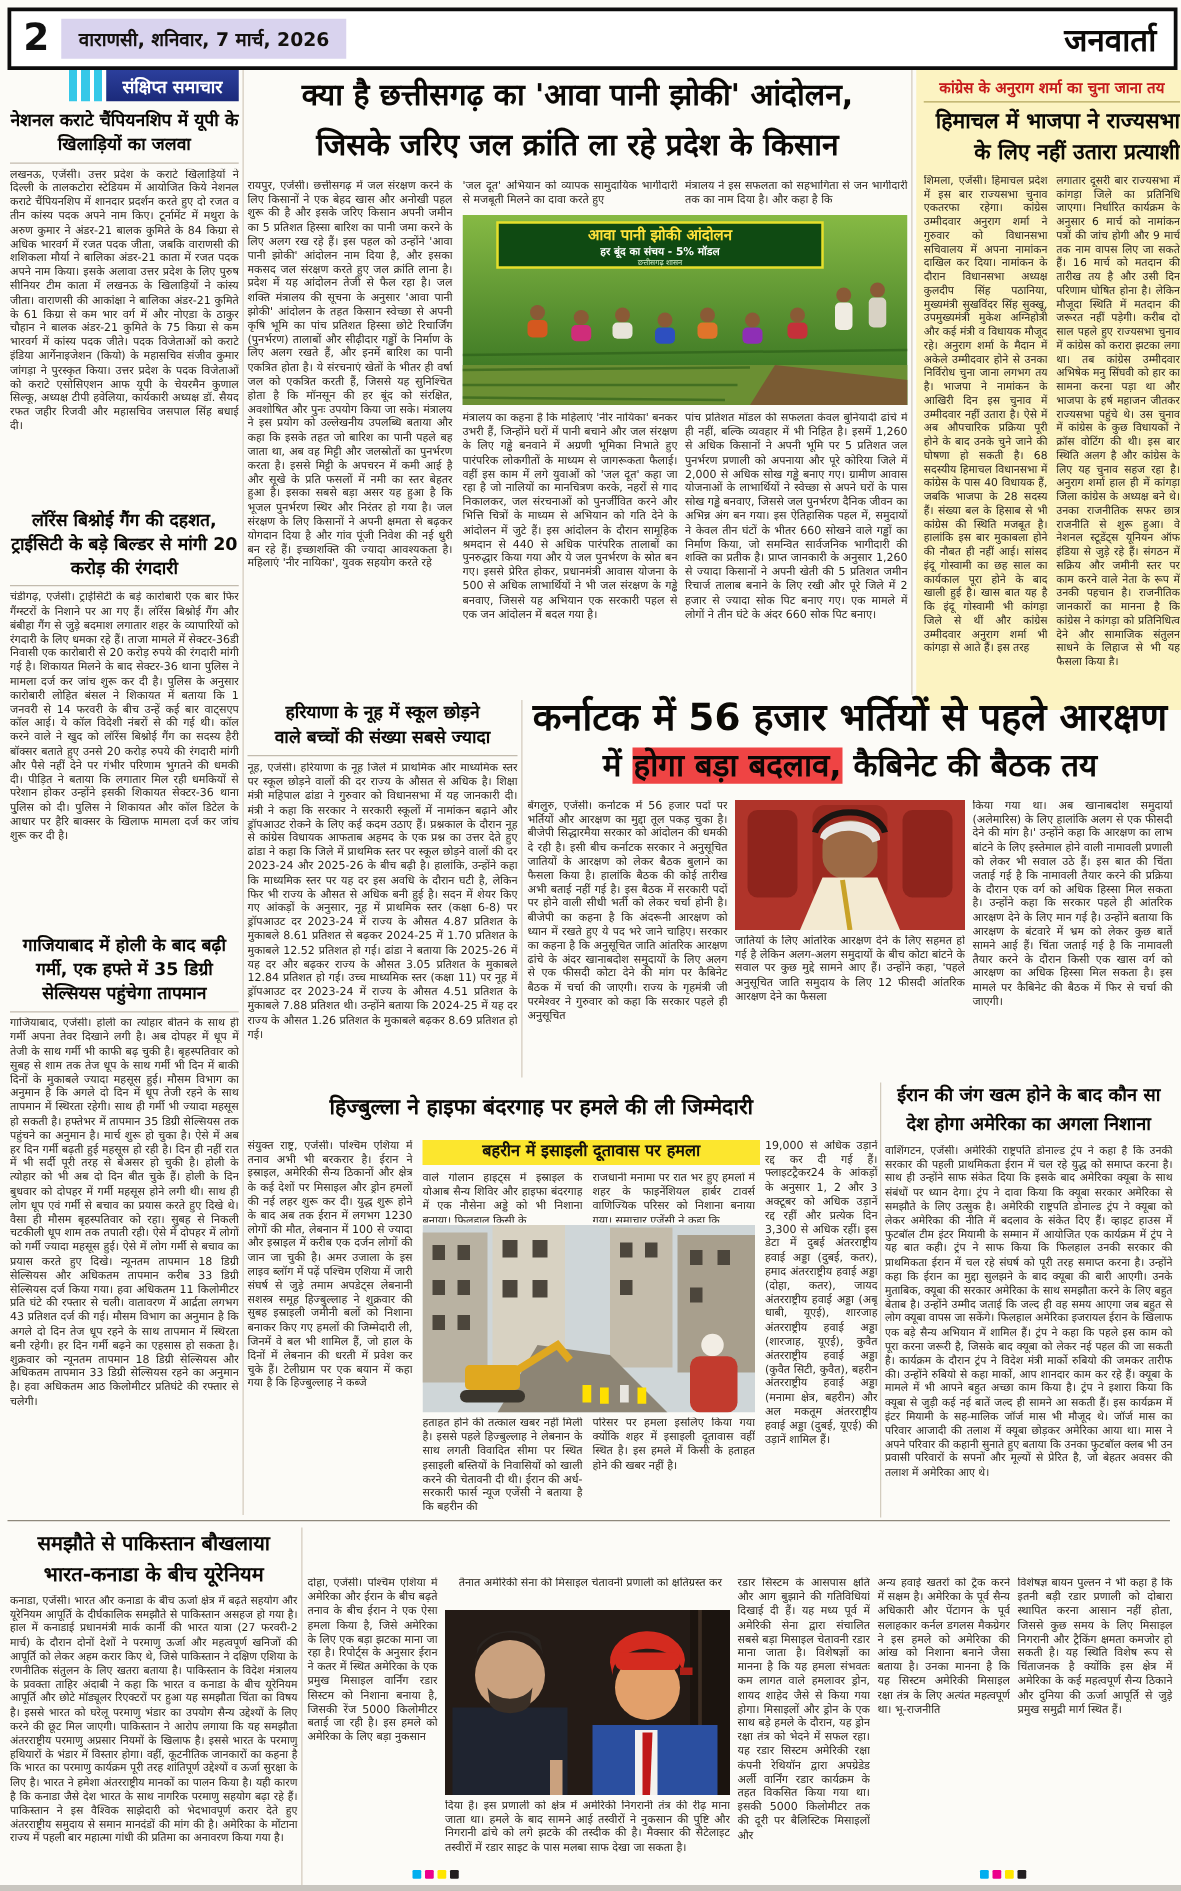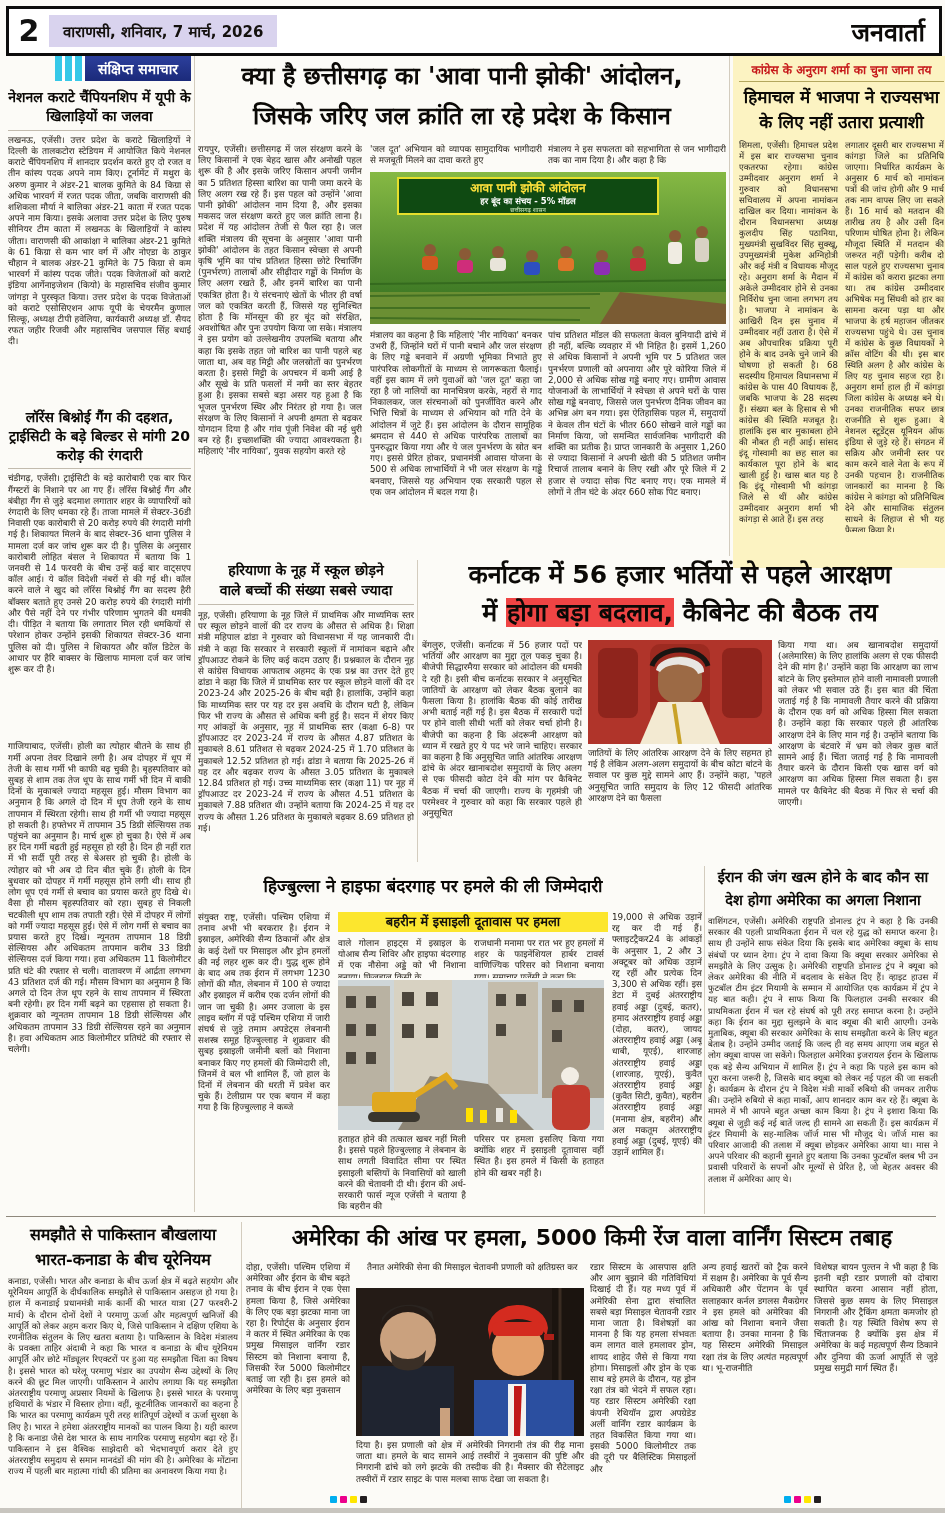--- a/index.html
+++ b/index.html
@@ -18,21 +18,21 @@
   .vrule{border-left:1px solid #d3ccbe;width:0;}
   .hrule{border-top:1px solid #8e887c;height:0;}
   
   #briefs .bhead{display:flex;height:25px;margin-bottom:4px;padding-left:47px;}
   #briefs .cyanblk{width:30px;background:repeating-linear-gradient(90deg,#35c8e8 0 7px,#ffffff 7px 10px);}
   #briefs .bluebar{flex:1;background:linear-gradient(180deg,#2c3f9c,#1b2a7a);color:#fff;font-weight:700;font-size:14px;display:flex;align-items:center;justify-content:center;}
   .brief-hl{font-size:14px;font-weight:700;text-align:center;line-height:1.35;color:#0b0906;margin:7px 0 4px 0;padding-bottom:4px;border-bottom:1px solid #c2bbae;}
   
   #himachal{background:#fcf3c2;padding:5px 6px;}
   #himachal .kicker{color:#c61a1b;font-weight:700;font-size:12px;text-align:center;white-space:nowrap;overflow:hidden;border-bottom:1px solid #b3a75e;padding-bottom:3px;margin-bottom:3px;}
-  #himachal .hl{font-size:17px;line-height:1.45;}
+  #himachal .hl{font-size:17px;line-height:1.45;text-align:right;}
   #himachal .cols{display:flex;gap:7px;margin-top:5px;}
   #himachal .col{flex:1;font-size:8.6px;line-height:11px;text-align:justify;overflow:hidden;height:392px;color:#2a251d;}
   .yellowhl{background:#ef4444;padding:0 1px;}
   .subhead-yellow{background:#fce62e;font-weight:700;font-size:13px;text-align:center;white-space:nowrap;overflow:hidden;color:#14110c;}
   svg text{font-family:"DejaVu Sans",sans-serif;}
   .regmarks{display:flex;gap:3px;}
   .regmarks span{width:7px;height:7px;border-radius:1px;display:block;}
 </style>
 </head>
 <body>
@@ -52,20 +52,21 @@
     </div>
     <div>
       <div class="brief-hl">नेशनल कराटे चैंपियनशिप में यूपी के खिलाड़ियों का जलवा</div>
       <div class="bodytxt" style="height:266px;">लखनऊ, एजेंसी। उत्तर प्रदेश के कराटे खिलाड़ियों ने दिल्ली के तालकटोरा स्टेडियम में आयोजित किये नेशनल कराटे चैंपियनशिप में शानदार प्रदर्शन करते हुए दो रजत व तीन कांस्य पदक अपने नाम किए। टूर्नामेंट में मथुरा के अरुण कुमार ने अंडर-21 बालक कुमिते के 84 किग्रा से अधिक भारवर्ग में रजत पदक जीता, जबकि वाराणसी की शशिकला मौर्या ने बालिका अंडर-21 काता में रजत पदक अपने नाम किया। इसके अलावा उत्तर प्रदेश के लिए पुरुष सीनियर टीम काता में लखनऊ के खिलाड़ियों ने कांस्य जीता। वाराणसी की आकांक्षा ने बालिका अंडर-21 कुमिते के 61 किग्रा से कम भार वर्ग में और नोएडा के ठाकुर चौहान ने बालक अंडर-21 कुमिते के 75 किग्रा से कम भारवर्ग में कांस्य पदक जीते। पदक विजेताओं को कराटे इंडिया आर्गेनाइजेशन (कियो) के महासचिव संजीव कुमार जांगड़ा ने पुरस्कृत किया। उत्तर प्रदेश के पदक विजेताओं को कराटे एसोसिएशन आफ यूपी के चेयरमैन कुणाल सिल्कू, अध्यक्ष टीपी हवेलिया, कार्यकारी अध्यक्ष डॉ. सैयद रफत जहीर रिजवी और महासचिव जसपाल सिंह बधाई दी।</div>
     </div>
     <div>
       <div class="brief-hl">लॉरेंस बिश्नोई गैंग की दहशत, ट्राईसिटी के बड़े बिल्डर से मांगी 20 करोड़ की रंगदारी</div>
       <div class="bodytxt" style="height:268px;">चंडीगढ़, एजेंसी। ट्राईसिटी के बड़े कारोबारी एक बार फिर गैंग्स्टरों के निशाने पर आ गए हैं। लॉरेंस बिश्नोई गैंग और बंबीहा गैंग से जुड़े बदमाश लगातार शहर के व्यापारियों को रंगदारी के लिए धमका रहे हैं। ताजा मामले में सेक्टर-36डी निवासी एक कारोबारी से 20 करोड़ रुपये की रंगदारी मांगी गई है। शिकायत मिलने के बाद सेक्टर-36 थाना पुलिस ने मामला दर्ज कर जांच शुरू कर दी है। पुलिस के अनुसार कारोबारी लोहित बंसल ने शिकायत में बताया कि 1 जनवरी से 14 फरवरी के बीच उन्हें कई बार वाट्सएप कॉल आई। ये कॉल विदेशी नंबरों से की गई थी। कॉल करने वाले ने खुद को लॉरेंस बिश्नोई गैंग का सदस्य हैरी बॉक्सर बताते हुए उनसे 20 करोड़ रुपये की रंगदारी मांगी और पैसे नहीं देने पर गंभीर परिणाम भुगतने की धमकी दी। पीड़ित ने बताया कि लगातार मिल रही धमकियों से परेशान होकर उन्होंने इसकी शिकायत सेक्टर-36 थाना पु्लिस को दी। पुलिस ने शिकायत और कॉल डिटेल के आधार पर हैरि बाक्सर के खिलाफ मामला दर्ज कर जांच शुरू कर दी है।</div>
     </div>
     <div>
+      <div class="brief-hl">गाजियाबाद में होली के बाद बढ़ी गर्मी, एक हफ्ते में 35 डिग्री सेल्सियस पहुंचेगा तापमान</div>
       <div class="bodytxt" style="height:406px;">गाजियाबाद, एजेंसी। होली का त्योहार बीतने के साथ ही गर्मी अपना तेवर दिखाने लगी है। अब दोपहर में धूप में तेजी के साथ गर्मी भी काफी बढ़ चुकी है। बृहस्पतिवार को सुबह से शाम तक तेज धूप के साथ गर्मी भी दिन में बाकी दिनों के मुकाबले ज्यादा महसूस हुई। मौसम विभाग का अनुमान है कि अगले दो दिन में धूप तेजी रहने के साथ तापमान में स्थिरता रहेगी। साथ ही गर्मी भी ज्यादा महसूस हो सकती है। हफ्तेभर में तापमान 35 डिग्री सेल्सियस तक पहुंचने का अनुमान है। मार्च शुरू हो चुका है। ऐसे में अब हर दिन गर्मी बढ़ती हुई महसूस हो रही है। दिन ही नहीं रात में भी सर्दी पूरी तरह से बेअसर हो चुकी है। होली के त्योहार को भी अब दो दिन बीत चुके हैं। होली के दिन बुधवार को दोपहर में गर्मी महसूस होने लगी थी। साथ ही लोग धूप एवं गर्मी से बचाव का प्रयास करते हुए दिखे थे। वैसा ही मौसम बृहस्पतिवार को रहा। सुबह से निकली चटकीली धूप शाम तक तपाती रही। ऐसे में दोपहर में लोगों को गर्मी ज्यादा महसूस हुई। ऐसे में लोग गर्मी से बचाव का प्रयास करते हुए दिखे। न्यूनतम तापमान 18 डिग्री सेल्सियस और अधिकतम तापमान करीब 33 डिग्री सेल्सियस दर्ज किया गया। हवा अधिकतम 11 किलोमीटर प्रति घंटे की रफ्तार से चली। वातावरण में आर्द्रता लगभग 43 प्रतिशत दर्ज की गई। मौसम विभाग का अनुमान है कि अगले दो दिन तेज धूप रहने के साथ तापमान में स्थिरता बनी रहेगी। हर दिन गर्मी बढ़ने का एहसास हो सकता है। शुक्रवार को न्यूनतम तापमान 18 डिग्री सेल्सियस और अधिकतम तापमान 33 डिग्री सेल्सियस रहने का अनुमान है। हवा अधिकतम आठ किलोमीटर प्रतिघंटे की रफ्तार से चलेगी।</div>
     </div>
   </div>
   <div class="abs vrule" style="left:194px;top:56px;height:1156px;"></div>
 
   <div class="abs" style="left:198px;top:56px;width:528px;height:500px;">
     <div class="hl" style="font-size:24px;line-height:40px;">क्या है छत्तीसगढ़ का 'आवा पानी झोकी' आंदोलन,</div>
     <div class="hl" style="font-size:24px;line-height:40px;">जिसके जरिए जल क्रांति ला रहे प्रदेश के किसान</div>
     <div class="abs bodytxt" style="left:0;top:88px;width:164px;height:412px;">रायपुर, एजेंसी। छत्तीसगढ़ में जल संरक्षण करने के लिए किसानों ने एक बेहद खास और अनोखी पहल शुरू की है और इसके जरिए किसान अपनी जमीन का 5 प्रतिशत हिस्सा बारिश का पानी जमा करने के लिए अलग रख रहे हैं। इस पहल को उन्होंने 'आवा पानी झोकी' आंदोलन नाम दिया है, और इसका मकसद जल संरक्षण करते हुए जल क्रांति लाना है। प्रदेश में यह आंदोलन तेजी से फैल रहा है। जल शक्ति मंत्रालय की सूचना के अनुसार 'आवा पानी झोकी' आंदोलन के तहत किसान स्वेच्छा से अपनी कृषि भूमि का पांच प्रतिशत हिस्सा छोटे रिचार्जिंग (पुनर्भरण) तालाबों और सीढ़ीदार गड्ढों के निर्माण के लिए अलग रखते हैं, और इनमें बारिश का पानी एकत्रित होता है। ये संरचनाएं खेतों के भीतर ही वर्षा जल को एकत्रित करती हैं, जिससे यह सुनिश्चित होता है कि मॉनसून की हर बूंद को संरक्षित, अवशोषित और पुनः उपयोग किया जा सके। मंत्रालय ने इस प्रयोग को उल्लेखनीय उपलब्धि बताया और कहा कि इसके तहत जो बारिश का पानी पहले बह जाता था, अब वह मिट्टी और जलस्रोतों का पुनर्भरण करता है। इससे मिट्टी के अपचरन में कमी आई है और सूखे के प्रति फसलों में नमी का स्तर बेहतर हुआ है। इसका सबसे बड़ा असर यह हुआ है कि भूजल पुनर्भरण स्थिर और निरंतर हो गया है। जल संरक्षण के लिए किसानों ने अपनी क्षमता से बढ़कर योगदान दिया है और गांव पूंजी निवेश की नई धुरी बन रहे हैं। इच्छाशक्ति की ज्यादा आवश्यकता है। महिलाएं 'नीर नायिका', युवक सहयोग करते रहे</div>
     <div class="abs bodytxt" style="left:172px;top:88px;width:172px;height:24px;">'जल दूत' अभियान को व्यापक सामुदायिक भागीदारी से मजबूती मिलने का दावा करते हुए</div>
@@ -128,21 +129,21 @@
   </div>
 
   <div class="abs" style="left:198px;top:560px;width:216px;height:302px;">
     <div class="hl" style="font-size:14px;line-height:20px;">हरियाणा के नूह में स्कूल छोड़ने</div>
     <div class="hl" style="font-size:14px;line-height:20px;border-bottom:1px solid #c2bbae;padding-bottom:4px;">वाले बच्चों की संख्या सबसे ज्यादा</div>
     <div class="bodytxt" style="height:250px;margin-top:5px;">नूह, एजेंसी। हरियाणा के नूह जिले में प्राथमिक और माध्यमिक स्तर पर स्कूल छोड़ने वालों की दर राज्य के औसत से अधिक है। शिक्षा मंत्री महिपाल ढांडा ने गुरुवार को विधानसभा में यह जानकारी दी। मंत्री ने कहा कि सरकार ने सरकारी स्कूलों में नामांकन बढ़ाने और ड्रॉपआउट रोकने के लिए कई कदम उठाए हैं। प्रश्नकाल के दौरान नूह से कांग्रेस विधायक आफताब अहमद के एक प्रश्न का उत्तर देते हुए ढांडा ने कहा कि जिले में प्राथमिक स्तर पर स्कूल छोड़ने वालों की दर 2023-24 और 2025-26 के बीच बढ़ी है। हालांकि, उन्होंने कहा कि माध्यमिक स्तर पर यह दर इस अवधि के दौरान घटी है, लेकिन फिर भी राज्य के औसत से अधिक बनी हुई है। सदन में शेयर किए गए आंकड़ों के अनुसार, नूह में प्राथमिक स्तर (कक्षा 6-8) पर ड्रॉपआउट दर 2023-24 में राज्य के औसत 4.87 प्रतिशत के मुकाबले 8.61 प्रतिशत से बढ़कर 2024-25 में 1.70 प्रतिशत के मुकाबले 12.52 प्रतिशत हो गई। ढांडा ने बताया कि 2025-26 में यह दर और बढ़कर राज्य के औसत 3.05 प्रतिशत के मुकाबले 12.84 प्रतिशत हो गई। उच्च माध्यमिक स्तर (कक्षा 11) पर नूह में ड्रॉपआउट दर 2023-24 में राज्य के औसत 4.51 प्रतिशत के मुकाबले 7.88 प्रतिशत थी। उन्होंने बताया कि 2024-25 में यह दर राज्य के औसत 1.26 प्रतिशत के मुकाबले बढ़कर 8.69 प्रतिशत हो गई।</div>
   </div>
   <div class="abs vrule" style="left:417px;top:560px;height:302px;"></div>
 
   <div class="abs" style="left:422px;top:556px;width:516px;height:306px;">
-    <div class="hl" style="font-size:25px;line-height:38px;">कर्नाटक में 56 हजार भर्तियों से पहले आरक्षण</div>
+    <div class="hl" style="font-size:30px;line-height:38px;">कर्नाटक में 56 हजार भर्तियों से पहले आरक्षण</div>
     <div class="hl" style="font-size:25px;line-height:38px;"><span>में </span><span class="yellowhl">होगा बड़ा बदलाव,</span><span> कैबिनेट की बैठक तय</span></div>
     <div class="abs bodytxt" style="left:0;top:84px;width:160px;height:222px;">बेंगलुरु, एजेंसी। कर्नाटक में 56 हजार पदों पर भर्तियों और आरक्षण का मुद्दा तूल पकड़ चुका है। बीजेपी सिद्धारमैया सरकार को आंदोलन की धमकी दे रही है। इसी बीच कर्नाटक सरकार ने अनुसूचित जातियों के आरक्षण को लेकर बैठक बुलाने का फैसला किया है। हालांकि बैठक की कोई तारीख अभी बताई नहीं गई है। इस बैठक में सरकारी पदों पर होने वाली सीधी भर्ती को लेकर चर्चा होनी है। बीजेपी का कहना है कि अंदरूनी आरक्षण को ध्यान में रखते हुए ये पद भरे जाने चाहिए। सरकार का कहना है कि अनुसूचित जाति आंतरिक आरक्षण ढांचे के अंदर खानाबदोश समुदायों के लिए अलग से एक फीसदी कोटा देने की मांग पर कैबिनेट बैठक में चर्चा की जाएगी। राज्य के गृहमंत्री जी परमेश्वर ने गुरुवार को कहा कि सरकार पहले ही अनुसूचित</div>
     <svg class="abs" style="left:166px;top:84px;" width="184" height="104" viewBox="0 0 184 104">
       <rect width="184" height="104" fill="#b0342a"></rect>
       <rect x="10" y="8" width="40" height="70" rx="8" fill="#8f241c"></rect>
       <rect x="134" y="8" width="40" height="70" rx="8" fill="#8f241c"></rect>
       <rect x="62" y="4" width="60" height="76" rx="10" fill="#9c2a20"></rect>
       <path d="M70 36 a22 20 0 0 1 44 0 l0 10 a22 18 0 0 1 -44 0 z" fill="#9c6a45"></path>
       <path d="M68 30 a24 14 0 0 1 48 2 l-6 2 a20 12 0 0 0 -38 -2 z" fill="#e8e6e2"></path>
       <path d="M64 26 a28 20 0 0 1 28 -16 a28 20 0 0 1 28 16" stroke="#1a1512" stroke-width="5" fill="none"></path>
@@ -217,21 +218,20 @@
   <div class="abs hrule" style="left:6px;top:1216px;width:930px;"></div>
 
   <div class="abs" style="left:8px;top:1222px;width:230px;height:286px;">
     <div class="hl" style="font-size:16px;line-height:25px;">समझौते से पाकिस्तान बौखलाया</div>
     <div class="hl" style="font-size:16px;line-height:25px;">भारत-कनाडा के बीच यूरेनियम</div>
     <div class="bodytxt" style="height:228px;margin-top:4px;font-size:8.6px;">कनाडा, एजेंसी। भारत और कनाडा के बीच ऊर्जा क्षेत्र में बढ़ते सहयोग और यूरेनियम आपूर्ति के दीर्घकालिक समझौते से पाकिस्तान असहज हो गया है। हाल में कनाडाई प्रधानमंत्री मार्क कार्नी की भारत यात्रा (27 फरवरी-2 मार्च) के दौरान दोनों देशों ने परमाणु ऊर्जा और महत्वपूर्ण खनिजों की आपूर्ति को लेकर अहम करार किए थे, जिसे पाकिस्तान ने दक्षिण एशिया के रणनीतिक संतुलन के लिए खतरा बताया है। पाकिस्तान के विदेश मंत्रालय के प्रवक्ता ताहिर अंदाबी ने कहा कि भारत व कनाडा के बीच यूरेनियम आपूर्ति और छोटे मॉड्यूलर रिएक्टरों पर हुआ यह समझौता चिंता का विषय है। इससे भारत को घरेलू परमाणु भंडार का उपयोग सैन्य उद्देश्यों के लिए करने की छूट मिल जाएगी। पाकिस्तान ने आरोप लगाया कि यह समझौता अंतरराष्ट्रीय परमाणु अप्रसार नियमों के खिलाफ है। इससे भारत के परमाणु हथियारों के भंडार में विस्तार होगा। वहीं, कूटनीतिक जानकारों का कहना है कि भारत का परमाणु कार्यक्रम पूरी तरह शांतिपूर्ण उद्देश्यों व ऊर्जा सुरक्षा के लिए है। भारत ने हमेशा अंतरराष्ट्रीय मानकों का पालन किया है। यही कारण है कि कनाडा जैसे देश भारत के साथ नागरिक परमाणु सहयोग बढ़ा रहे हैं। पाकिस्तान ने इस वैश्विक साझेदारी को भेदभावपूर्ण करार देते हुए अंतरराष्ट्रीय समुदाय से समान मानदंडों की मांग की है। अमेरिका के मोंटाना राज्य में पहली बार महात्मा गांधी की प्रतिमा का अनावरण किया गया है।</div>
   </div>
   <div class="abs vrule" style="left:241px;top:1222px;height:286px;"></div>
 
   <div class="abs" style="left:246px;top:1218px;width:692px;height:292px;">
-    <div class="hl" style="font-size:22px;line-height:40px;">अमेरिका की आंख पर हमला, 5000 किमी रेंज वाला वार्निंग सिस्टम तबाह</div>
     <div class="abs bodytxt" style="left:0;top:44px;width:104px;height:246px;">दोहा, एजेंसी। पश्चिम एशिया में अमेरिका और ईरान के बीच बढ़ते तनाव के बीच ईरान ने एक ऐसा हमला किया है, जिसे अमेरिका के लिए एक बड़ा झटका माना जा रहा है। रिपोर्ट्स के अनुसार ईरान ने कतर में स्थित अमेरिका के एक प्रमुख मिसाइल वार्निंग रडार सिस्टम को निशाना बनाया है, जिसकी रेंज 5000 किलोमीटर बताई जा रही है। इस हमले को अमेरिका के लिए बड़ा नुकसान</div>
     <div class="abs bodytxt" style="left:110px;top:44px;width:228px;height:24px;margin-left:11px;">तैनात अमेरिकी सेना की मिसाइल चेतावनी प्रणाली को क्षतिग्रस्त कर</div>
     <svg class="abs" style="left:110px;top:70px;" width="228" height="148" viewBox="0 0 228 148">
       <rect width="228" height="148" fill="#241b16"></rect>
       <rect x="196" y="0" width="32" height="148" fill="#1b140f"></rect>
       <line x1="204" y1="0" x2="204" y2="148" stroke="#3a2c22" stroke-width="3"></line>
       <g>
         <rect x="6" y="78" width="92" height="70" fill="#1f2430"></rect>
         <circle cx="52" cy="52" r="28" fill="#caa17e"></circle>
         <path d="M24 46 a28 26 0 0 1 56 -4 l-4 -18 a30 22 0 0 0 -50 6 z" fill="#2a2420"></path>

